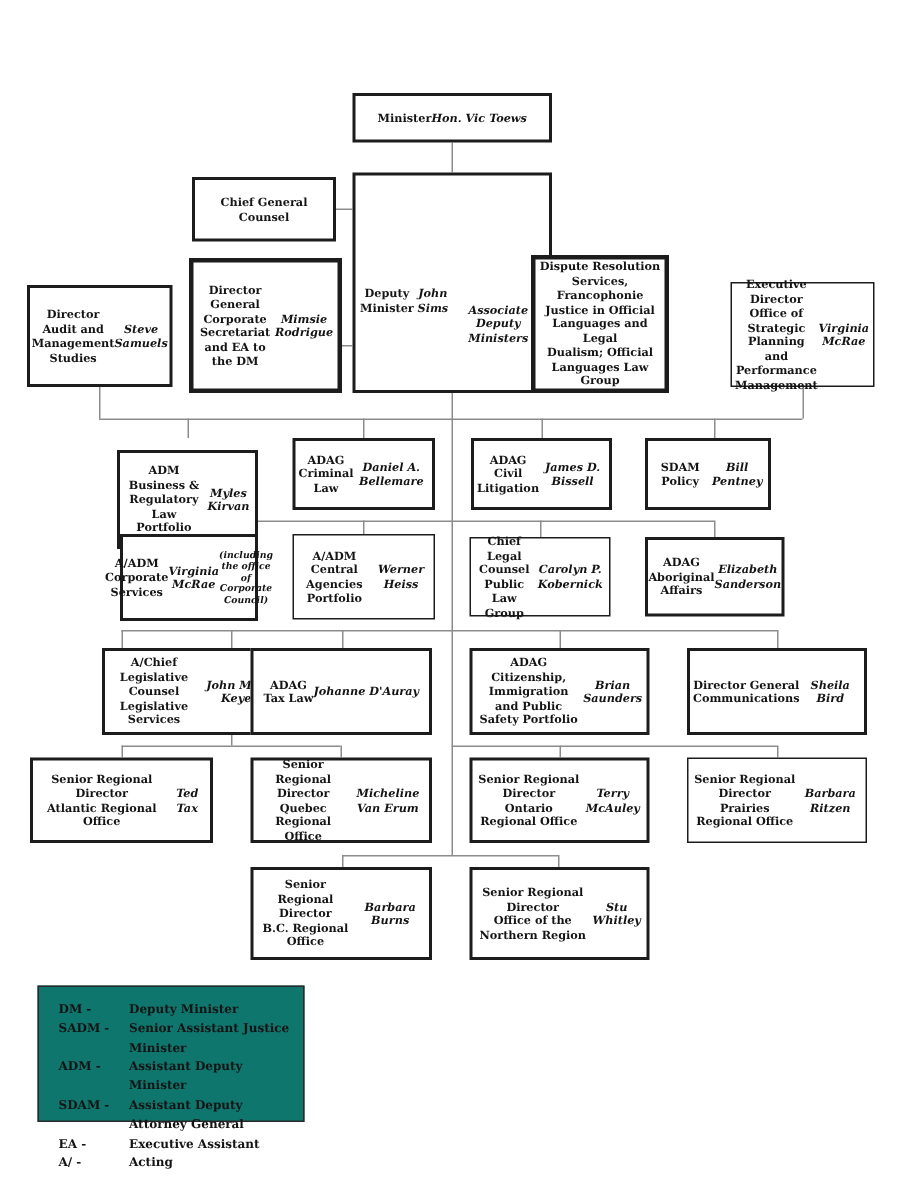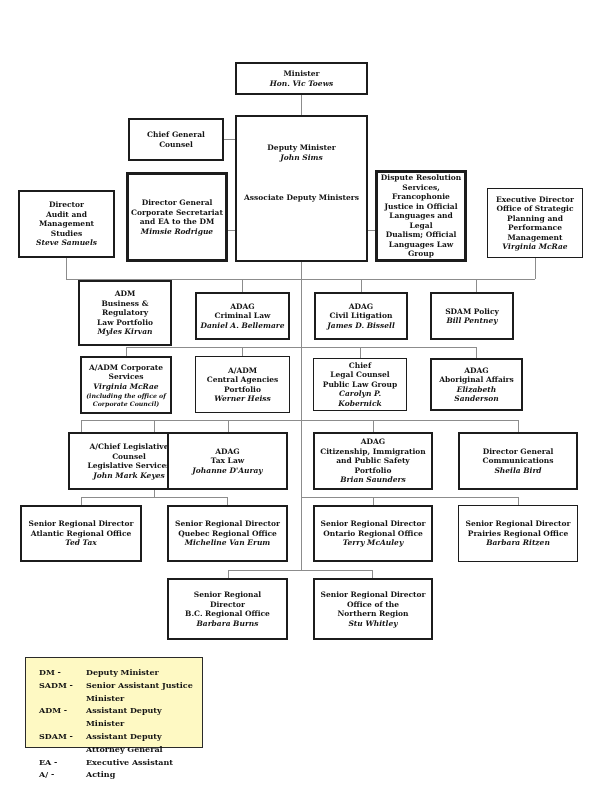--- a/index.html
+++ b/index.html
@@ -4,37 +4,37 @@
 <style>
   html,body{margin:0;padding:0;}
   body{
     width:600px;height:800px;position:relative;background:#ffffff;
     font-family:"DejaVu Serif", serif;font-size:7.5px;line-height:9.5px;color:#141414;
     overflow:hidden;
   }
   .stage{position:absolute;inset:0;}
   .box{
     position:absolute;background:#ffffff;border:2px solid #1c1c1c;box-sizing:border-box;
-    display:flex;flex-direction:column;justify-content:center;align-items:center;
+    display:flex;flex-direction:row;justify-content:center;align-items:center;
     text-align:center;padding:2px;
   }
   .box.b3{border-width:3px;}
   .box.b25{border-width:2.5px;}
   .box.b15{border-width:1.5px;}
   .t{font-weight:700;white-space:pre-line;}
   .p{font-weight:700;font-style:italic;white-space:pre-line;}
   .n{font-weight:700;font-style:italic;font-size:6.2px;line-height:7.4px;white-space:pre-line;margin-top:1px;}
   .dm-box{justify-content:flex-start;padding-top:26px;}
-  .dm-block2{margin-top:31px;}
+  .dm-block2{margin-top:31px;font-style:italic;}
   .hl,.vl{position:absolute;background:#8c8c8c;}
   .hl{height:1px;}
   .vl{width:1px;}
   .legend{
     position:absolute;left:25px;top:657px;width:178px;height:91px;box-sizing:border-box;
-    background:#fef9c3;border:1.5px solid #2a2a2a;padding:8px 6px 12px 13px;
+    background:#0f766e;border:1.5px solid #2a2a2a;padding:8px 6px 12px 13px;
   }
   .legend-row{display:flex;font-size:8px;line-height:12.8px;}
   .legend-abbr{width:47px;font-weight:700;flex-shrink:0;}
   .legend-def{font-weight:700;}
 </style>
 </head>
 <body>
 
 <div class="stage">
 
@@ -87,21 +87,21 @@
     <div class="t dm-block2">Associate Deputy Ministers</div>
   </div>
 
   <div class="box b3" style="left:126px;top:172px;width:102px;height:90px;">
     <div class="t">Director General
 Corporate Secretariat
 and EA to the DM</div>
     <div class="p">Mimsie Rodrigue</div>
   </div>
 
-  <div class="box b3" style="left:375px;top:170px;width:92px;height:92px;">
+  <div class="box b3" style="left:354px;top:170px;width:92px;height:92px;">
     <div class="t">Dispute Resolution
 Services,
 Francophonie
 Justice in Official
 Languages and Legal
 Dualism; Official
 Languages Law
 Group</div>
   </div>
 
@@ -114,21 +114,21 @@
 
   <div class="box b15" style="left:487px;top:188px;width:96px;height:70px;">
     <div class="t">Executive Director
 Office of Strategic
 Planning and
 Performance
 Management</div>
     <div class="p">Virginia McRae</div>
   </div>
 
-  <div class="box" style="left:78px;top:280px;width:94px;height:66px;">
+  <div class="box" style="left:78px;top:300px;width:94px;height:66px;">
     <div class="t">ADM
 Business &amp; Regulatory
 Law Portfolio</div>
     <div class="p">Myles Kirvan</div>
   </div>
   <div class="box" style="left:195px;top:292px;width:95px;height:48px;">
     <div class="t">ADAG
 Criminal Law</div>
     <div class="p">Daniel A. Bellemare</div>
   </div>

